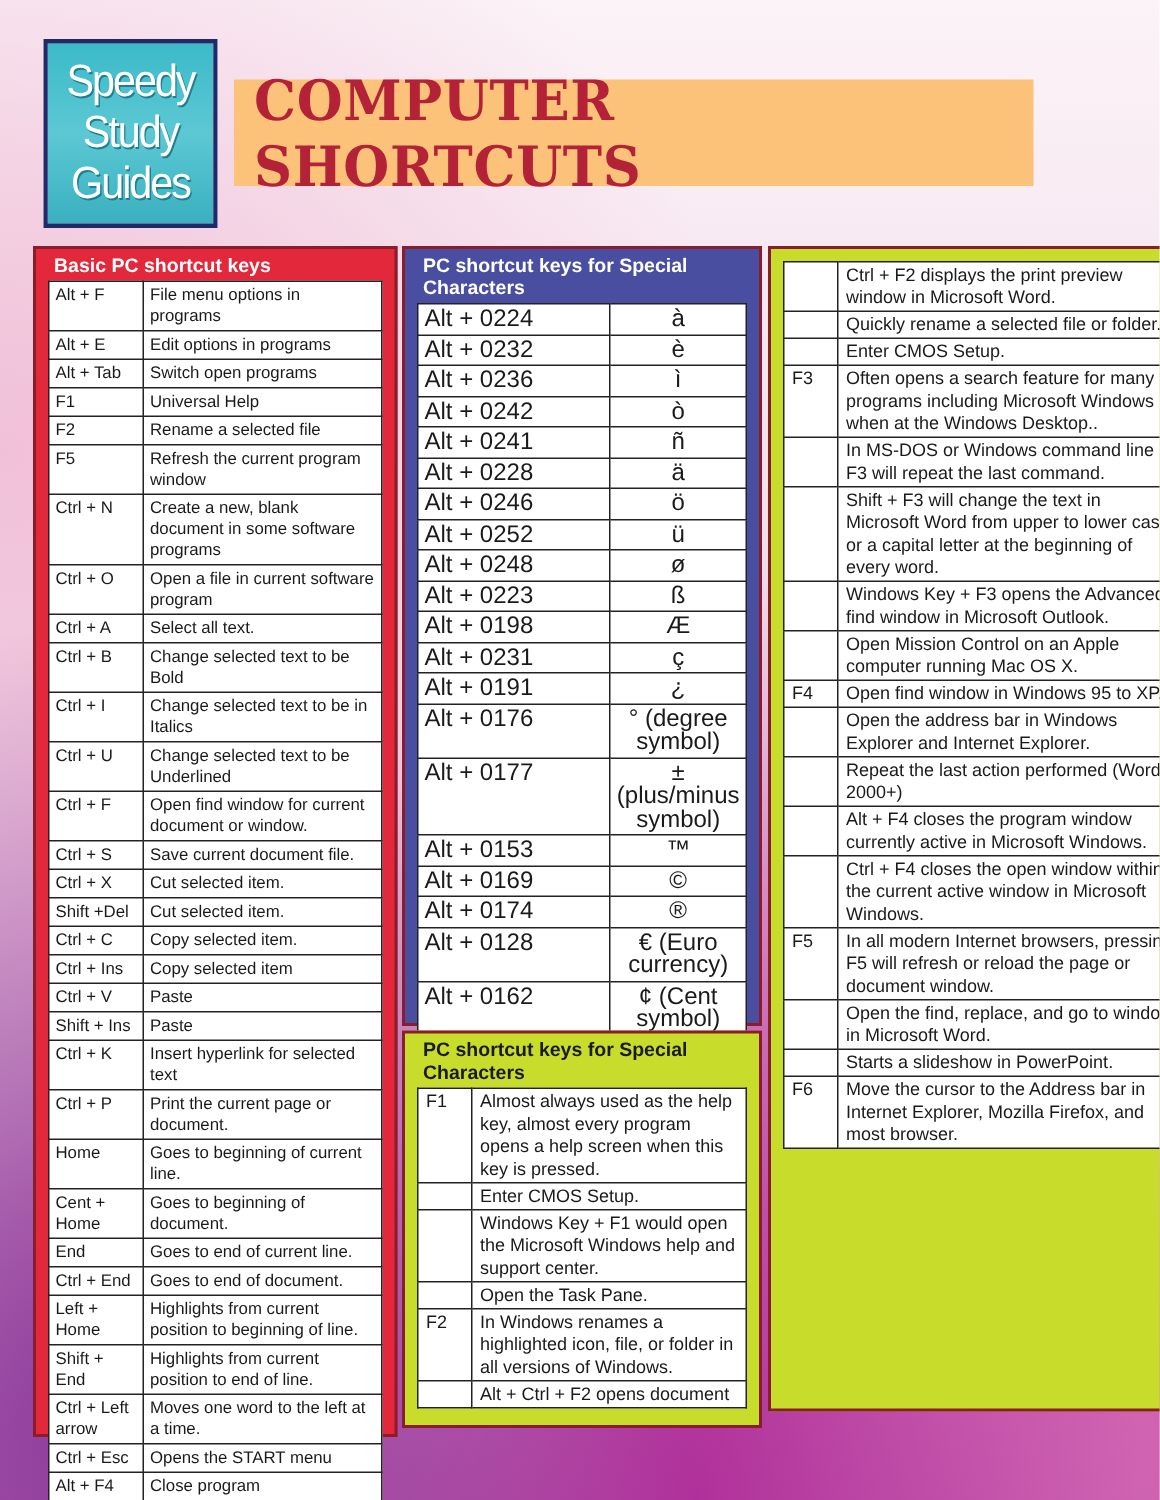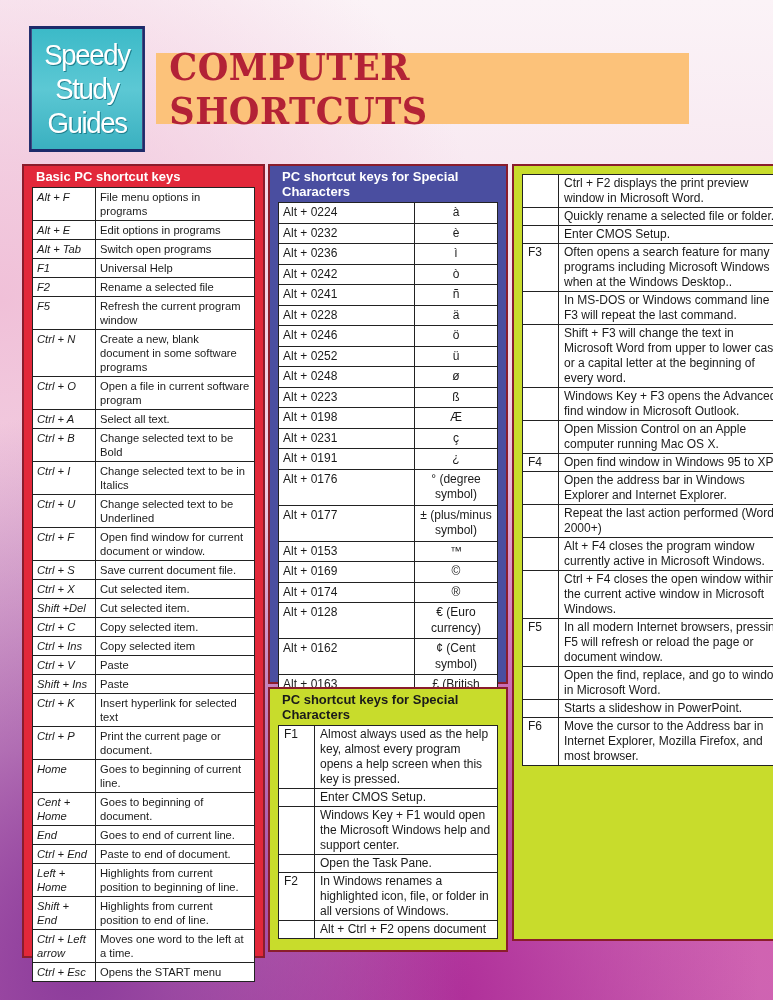--- a/index.html
+++ b/index.html
@@ -43,22 +43,22 @@
   .p-blue { left:268px; top:164px; width:240px; height:520px; background:#4a4ea0; }
   .p-green1 { left:268px; top:687px; width:240px; height:265px; background:#c8dc2c; }
   .p-green1 .phead { color:#1a1a1a; }
   .p-green2 { left:512px; top:164px; width:288px; height:777px; background:#c8dc2c; padding-top:8px; }
 
   table { border-collapse:collapse; width:100%; background:#fff; }
   td {
     border:1.5px solid #222; font-size:11.2px; line-height:14px; color:#1a1a1a;
     padding:2px 4px; vertical-align:top;
   }
-  .p-red td.k { width:54px;font-style:italic; }
-  .p-blue td { font-size:12px; line-height:15.5px; padding:2px 4px; }
+  .p-red td.k { width:54px; }
+  .p-blue td { font-size:16px; line-height:15.5px; padding:2px 4px; }
   .p-blue td.k { width:127px; }
   .p-blue td.v { text-align:center; }
   .p-green1 td, .p-green2 td { font-size:12px; line-height:15px; padding:1px 5px; }
   .p-green1 td.k, .p-green2 td.k { width:25px; }
 </style>
 </head>
 <body>
 
 <div class="logo">
   <span>Speedy</span>
@@ -169,37 +169,41 @@
         <tr>
           <td class="k">Cent + Home</td>
           <td class="v">Goes to beginning of document.</td>
         </tr>
         <tr>
           <td class="k">End</td>
           <td class="v">Goes to end of current line.</td>
         </tr>
         <tr>
           <td class="k">Ctrl + End</td>
-          <td class="v">Paste to end of document.</td>
+          <td class="v">Goes to end of document.</td>
         </tr>
         <tr>
           <td class="k">Left + Home</td>
           <td class="v">Highlights from current position to beginning of line.</td>
         </tr>
         <tr>
           <td class="k">Shift + End</td>
           <td class="v">Highlights from current position to end of line.</td>
         </tr>
         <tr>
           <td class="k">Ctrl + Left arrow</td>
           <td class="v">Moves one word to the left at a time.</td>
         </tr>
         <tr>
           <td class="k">Ctrl + Esc</td>
           <td class="v">Opens the START menu</td>
+        </tr>
+        <tr>
+          <td class="k">Alt + F4</td>
+          <td class="v">Close program</td>
         </tr>
       </tbody>
   </table>
 </div>
 
 <div class="panel p-blue">
   <div class="phead">PC shortcut keys for Special Characters</div>
   <table>
     <tbody id="special-body">
         <tr>

